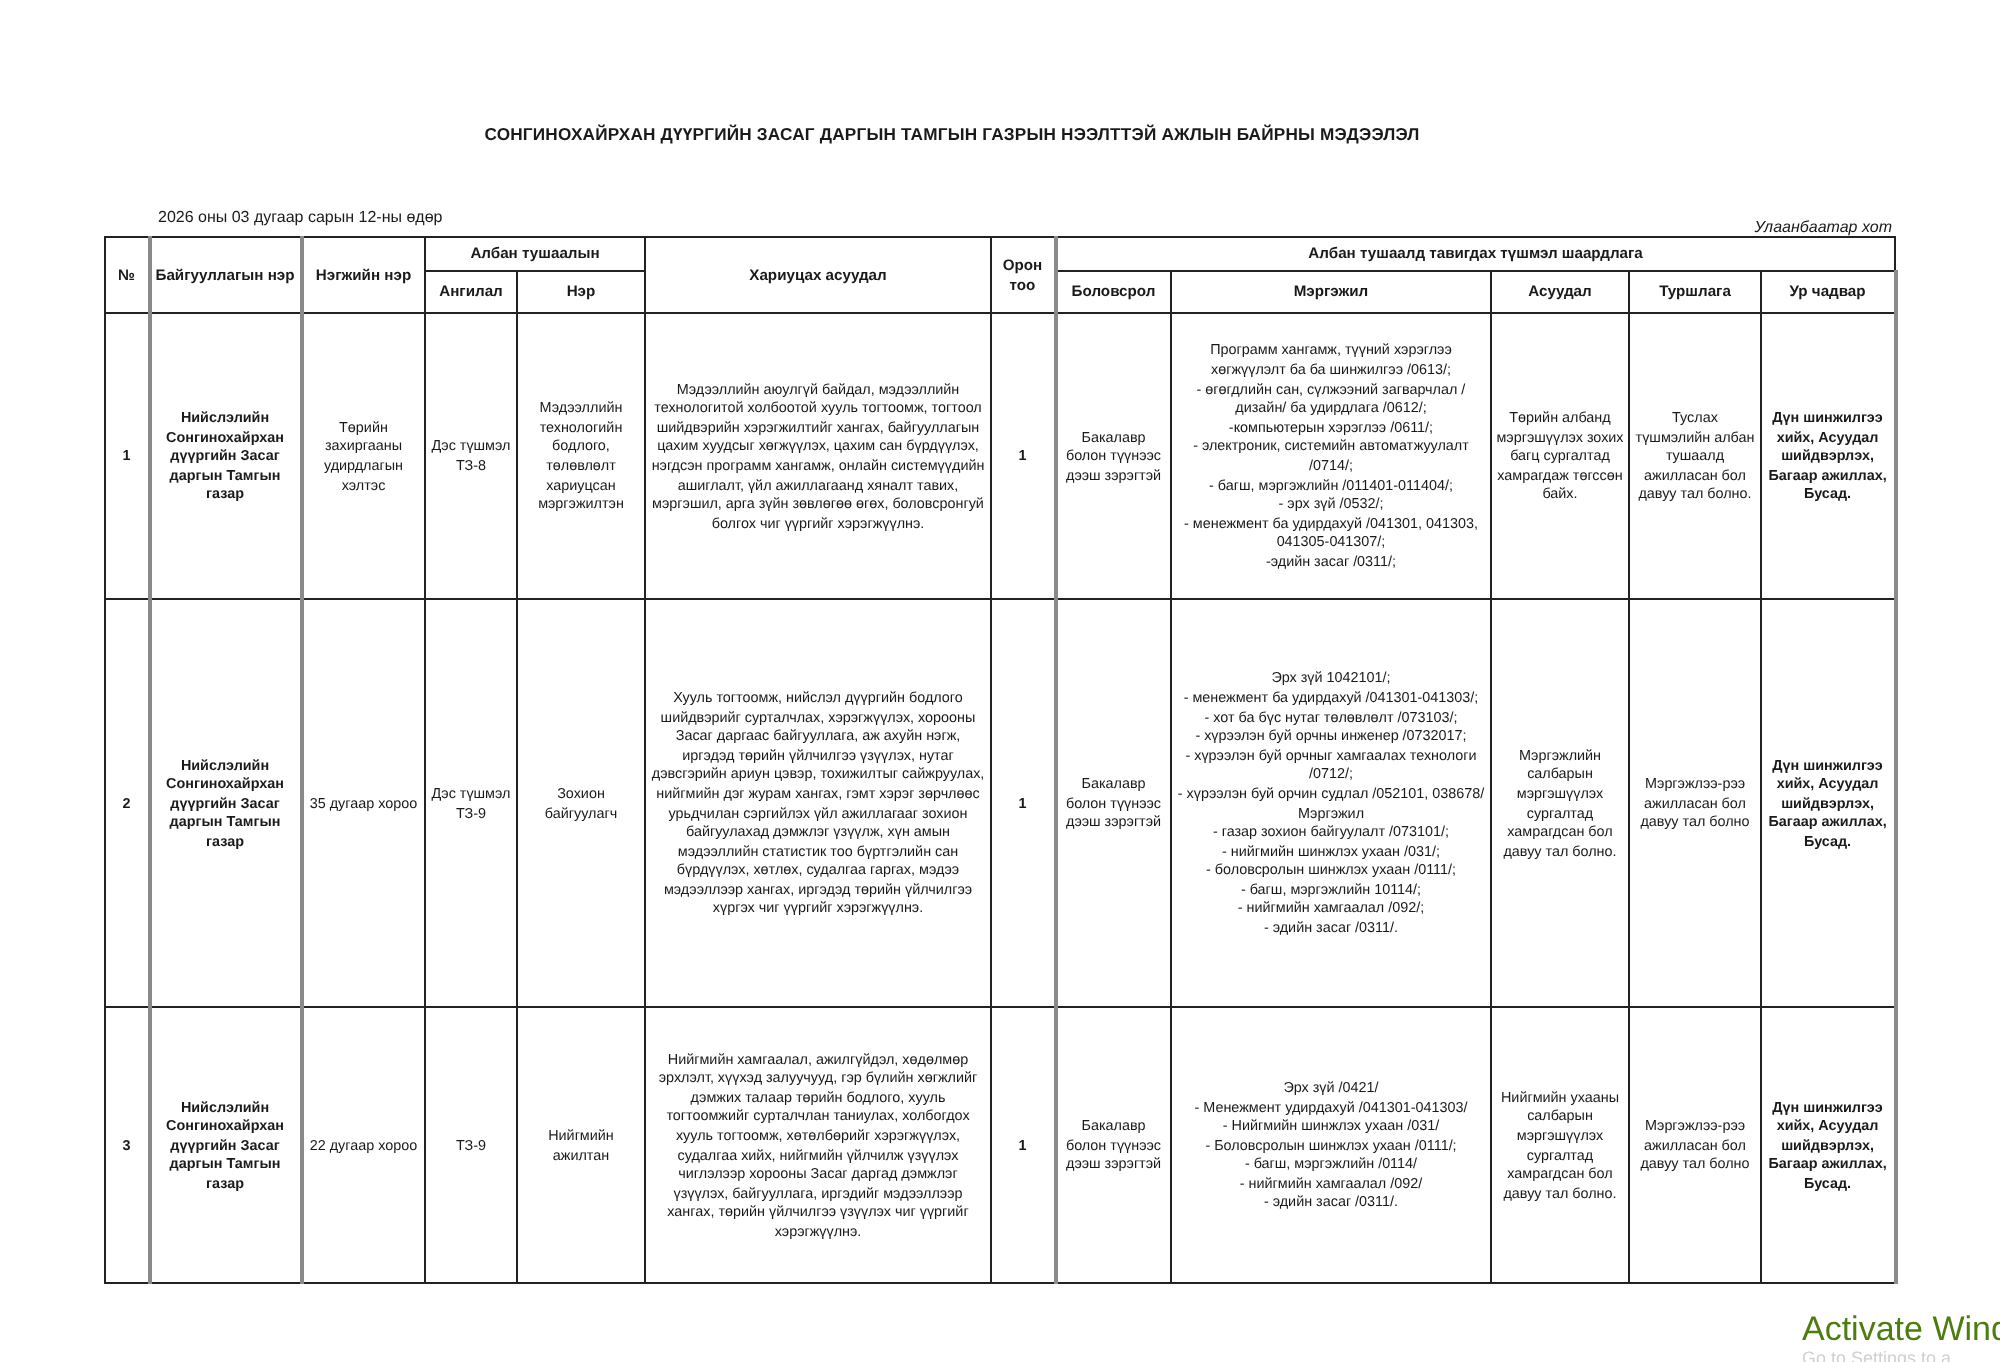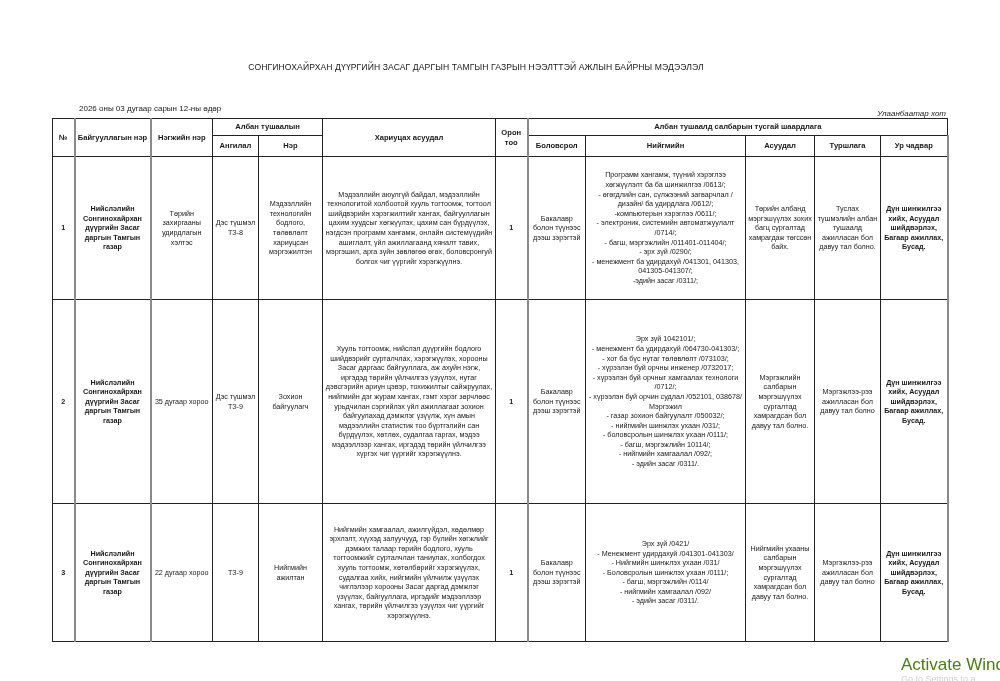--- a/index.html
+++ b/index.html
@@ -1,19 +1,19 @@
 <!DOCTYPE html>
 <html><head>
 <meta charset="utf-8">
 <style>
   html, body { margin:0; padding:0; background:#ffffff; }
   body { width:1000px; height:681px; position:relative; overflow:hidden;
          font-family:"Liberation Sans", sans-serif; color:#1a1a1a; }
   .title { position:absolute; left:0; width:952px; top:62px; text-align:center;
-           font-weight:normal; font-size:8.6px; letter-spacing:0.1px; }
+           font-weight:bold; font-size:8.6px; letter-spacing:0.1px; }
   .date { position:absolute; left:55px; top:104px; font-size:8px;padding-left:24px; }
   .city { position:absolute; right:54px; top:109px; font-size:8px;font-style:italic; }
   table.vac { position:absolute; left:52px; top:118px; border-collapse:collapse;
               table-layout:fixed; width:895px; }
   table.vac th, table.vac td { border:1px solid #222; font-size:7.2px; line-height:9.6px;
               padding:0 2px; overflow:hidden; }
   table.vac th { font-weight:bold; font-size:7.6px; text-align:center; vertical-align:middle; }
   table.vac td { text-align:center; vertical-align:middle; }
   td.just { text-align:justify; vertical-align:middle; padding:2px 3px; }
   td.left { text-align:left; vertical-align:middle; padding:1px 3px; }
@@ -48,27 +48,27 @@
       <col style="width:67px">
   </colgroup>
   <thead>
     <tr style="height:17px">
       <th rowspan="2" class="gr">№</th>
       <th rowspan="2" class="gr">Байгууллагын нэр</th>
       <th rowspan="2">Нэгжийн нэр</th>
       <th colspan="2">Албан тушаалын</th>
       <th rowspan="2">Хариуцах асуудал</th>
       <th rowspan="2" class="gr">Орон тоо</th>
-      <th colspan="5">Албан тушаалд салбарын тусгай шаардлага</th>
+      <th colspan="5">Албан тушаалд тавигдах түшмэл шаардлага</th>
     </tr>
     <tr style="height:21px">
       <th>Ангилал</th>
       <th>Нэр</th>
       <th>Боловсрол</th>
-      <th class="lft">Нийгмийн</th>
+      <th class="lft">Мэргэжил</th>
       <th>Асуудал</th>
       <th>Туршлага</th>
       <th class="gr">Ур чадвар</th>
     </tr>
   </thead>
   <tbody>
     <tr style="height:143px">
       <td class="gr">1</td>
       <td class="gr">Нийслэлийн Сонгинохайрхан дүүргийн Засаг даргын Тамгын газар</td>
       <td>Төрийн захиргааны удирдлагын хэлтэс</td>
@@ -76,45 +76,45 @@
       <td>Мэдээллийн технологийн бодлого, төлөвлөлт хариуцсан мэргэжилтэн</td>
       <td class="just">Мэдээллийн аюулгүй байдал, мэдээллийн технологитой холбоотой хууль тогтоомж, тогтоол шийдвэрийн хэрэгжилтийг хангах, байгууллагын цахим хуудсыг хөгжүүлэх, цахим сан бүрдүүлэх, нэгдсэн программ хангамж, онлайн системүүдийн ашиглалт, үйл ажиллагаанд хяналт тавих, мэргэшил, арга зүйн зөвлөгөө өгөх, боловсронгуй болгох чиг үүргийг хэрэгжүүлнэ.</td>
       <td class="gr">1</td>
       <td>Бакалавр болон түүнээс дээш зэрэгтэй</td>
       <td class="left">
         <span class="line">Программ хангамж, түүний хэрэглээ хөгжүүлэлт ба ба шинжилгээ /0613/;</span>
         <span class="line">- өгөгдлийн сан, сүлжээний загварчлал /дизайн/ ба удирдлага /0612/;</span>
         <span class="line">-компьютерын хэрэглээ /0611/;</span>
         <span class="line">- электроник, системийн автоматжуулалт /0714/;</span>
         <span class="line">- багш, мэргэжлийн /011401-011404/;</span>
-        <span class="line">- эрх зүй /0290/;</span>
+        <span class="line">- эрх зүй /0532/;</span>
         <span class="line">- менежмент ба удирдахуй /041301, 041303, 041305-041307/;</span>
         <span class="line">-эдийн засаг /0311/;</span>
       </td>
       <td>Төрийн албанд мэргэшүүлэх зохих багц сургалтад хамрагдаж төгссөн байх.</td>
       <td>Туслах түшмэлийн албан тушаалд ажилласан бол давуу тал болно.</td>
       <td class="gr">Дүн шинжилгээ хийх, Асуудал шийдвэрлэх, Багаар ажиллах, Бусад.</td>
     </tr>
     <tr style="height:204px">
       <td class="gr">2</td>
       <td class="gr">Нийслэлийн Сонгинохайрхан дүүргийн Засаг даргын Тамгын газар</td>
       <td>35 дугаар хороо</td>
       <td>Дэс түшмэл ТЗ-9</td>
       <td>Зохион байгуулагч</td>
       <td class="just">Хууль тогтоомж, нийслэл дүүргийн бодлого шийдвэрийг сурталчлах, хэрэгжүүлэх, хорооны Засаг даргаас байгууллага, аж ахуйн нэгж, иргэдэд төрийн үйлчилгээ үзүүлэх, нутаг дэвсгэрийн ариун цэвэр, тохижилтыг сайжруулах, нийгмийн дэг журам хангах, гэмт хэрэг зөрчлөөс урьдчилан сэргийлэх үйл ажиллагааг зохион байгуулахад дэмжлэг үзүүлж, хүн амын мэдээллийн статистик тоо бүртгэлийн сан бүрдүүлэх, хөтлөх, судалгаа гаргах, мэдээ мэдээллээр хангах, иргэдэд төрийн үйлчилгээ хүргэх чиг үүргийг хэрэгжүүлнэ.</td>
       <td class="gr">1</td>
       <td>Бакалавр болон түүнээс дээш зэрэгтэй</td>
       <td class="left">
         <span class="line">Эрх зүй 1042101/;</span>
-        <span class="line">- менежмент ба удирдахуй /064730-041303/;</span>
+        <span class="line">- менежмент ба удирдахуй /041301-041303/;</span>
         <span class="line">- хот ба бүс нутаг төлөвлөлт /073103/;</span>
         <span class="line">- хүрээлэн буй орчны инженер /0732017;</span>
         <span class="line">- хүрээлэн буй орчныг хамгаалах технологи /0712/;</span>
         <span class="line">- хүрээлэн буй орчин судлал /052101, 038678/ Мэргэжил</span>
-        <span class="line">- газар зохион байгуулалт /050032/;</span>
+        <span class="line">- газар зохион байгуулалт /073101/;</span>
         <span class="line">- нийгмийн шинжлэх ухаан /031/;</span>
         <span class="line">- боловсролын шинжлэх ухаан /0111/;</span>
         <span class="line">- багш, мэргэжлийн 10114/;</span>
         <span class="line">- нийгмийн хамгаалал /092/;</span>
         <span class="line">- эдийн засаг /0311/.</span>
       </td>
       <td>Мэргэжлийн салбарын мэргэшүүлэх сургалтад хамрагдсан бол давуу тал болно.</td>
       <td>Мэргэжлээ-рээ ажилласан бол давуу тал болно</td>
       <td class="gr">Дүн шинжилгээ хийх, Асуудал шийдвэрлэх, Багаар ажиллах, Бусад.</td>
     </tr>

